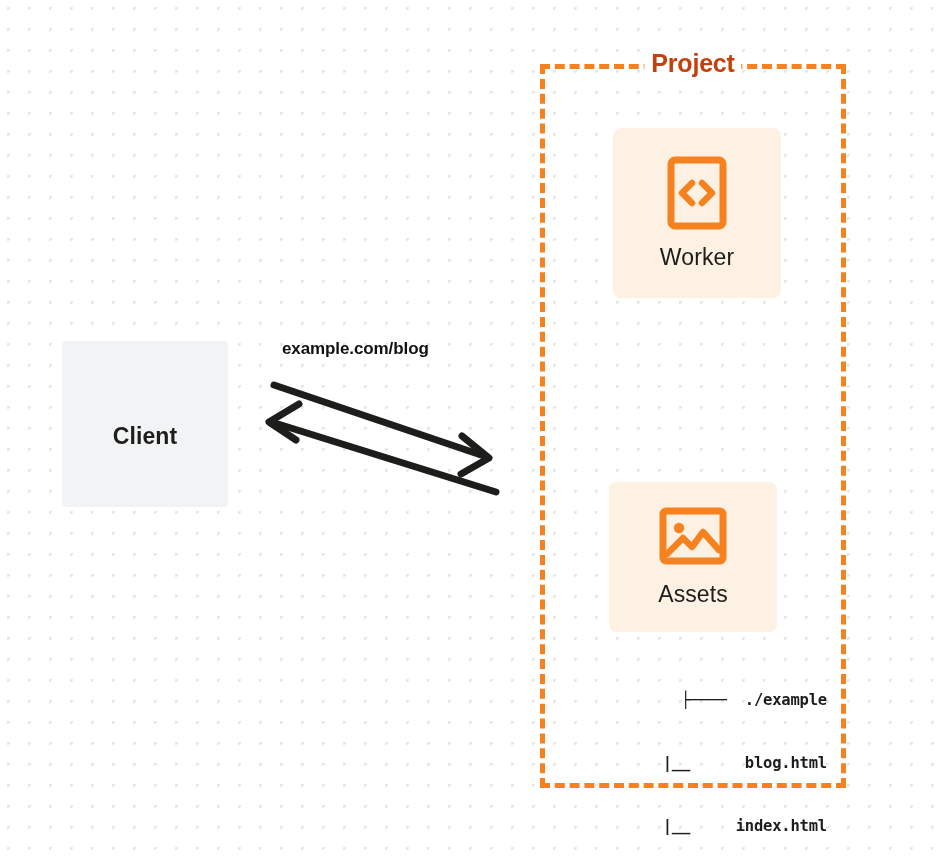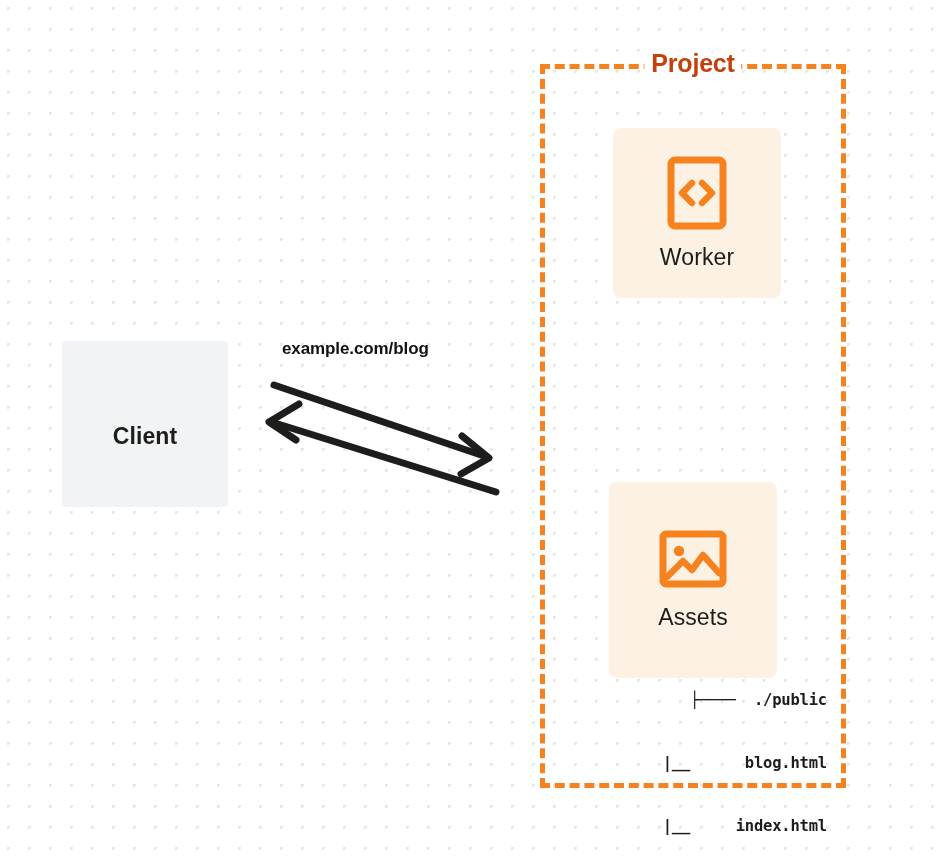--- a/index.html
+++ b/index.html
@@ -111,21 +111,21 @@
   .card-worker {
     left: 73px;
     top: 64px;
     width: 168px;
     height: 170px;
   }
   .card-assets {
     left: 69px;
     top: 418px;
     width: 168px;
-    height: 196px;
+    height: 150px;
   }
   .service-icon {
     display: block;
     margin-bottom: 14px;
   }
   .card-assets .service-icon {
     margin-bottom: 16px;
   }
   .service-label {
     font-size: 23px;
@@ -192,20 +192,20 @@
     <div class="service-card card-assets">
       <svg class="service-icon" width="68" height="58" viewBox="0 0 68 58" xmlns="http://www.w3.org/2000/svg">
         <rect x="4" y="4" width="60" height="50" rx="3" ry="3" fill="none" stroke="#F6821F" stroke-width="7"></rect>
         <circle cx="20" cy="21" r="5.2" fill="#F6821F"></circle>
         <polyline points="8,47 24,31 33,40 44,25 60,43" fill="none" stroke="#F6821F" stroke-width="6.5" stroke-linecap="round" stroke-linejoin="round"></polyline>
       </svg>
       <span class="service-label">Assets</span>
     </div>
 
     <div class="file-tree">
-      <div>├────  ./public</div>
+      <div>├────  ./example</div>
       <div>|__      blog.html</div>
       <div>|__     index.html</div>
       
     </div>
 
   </div>
 </div>
 
 </body></html>

